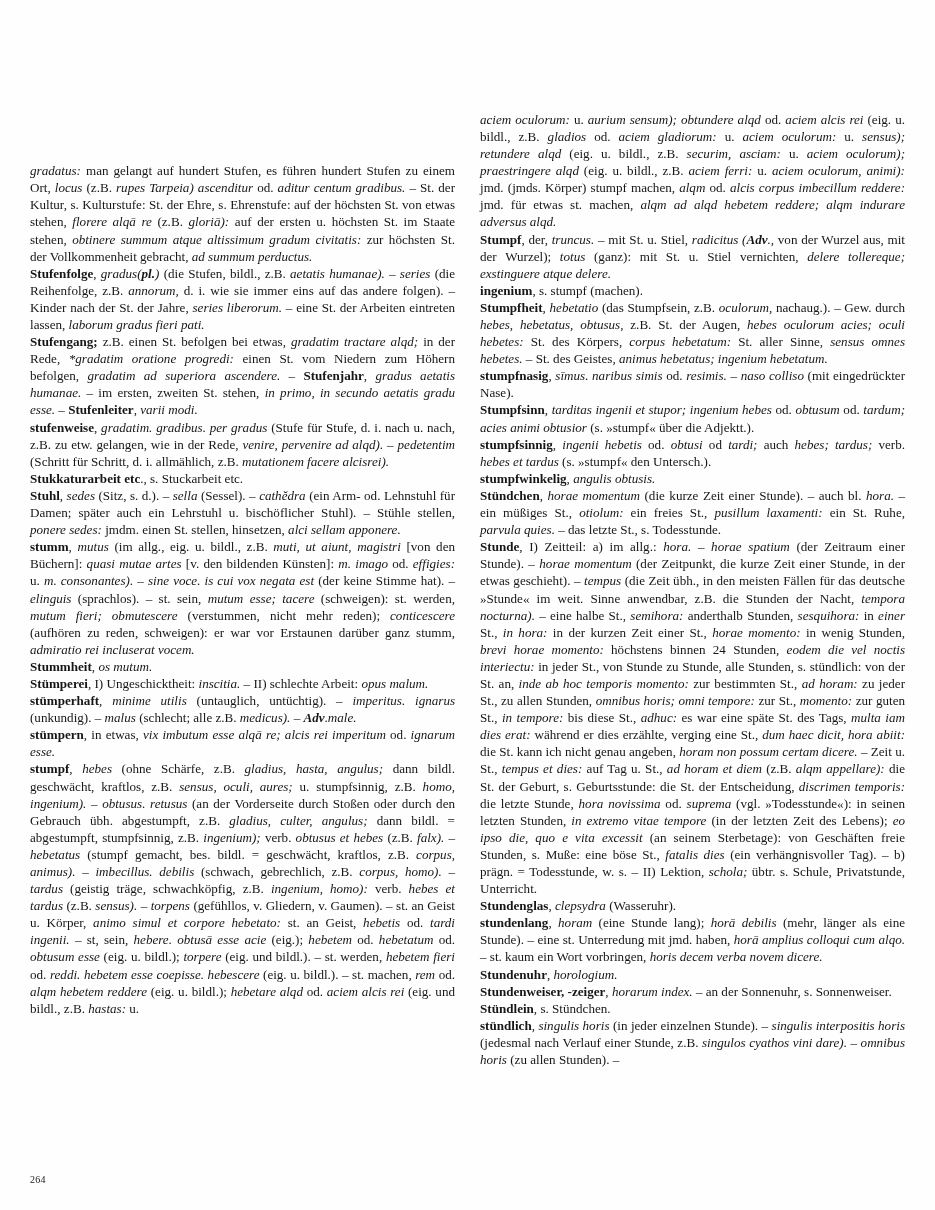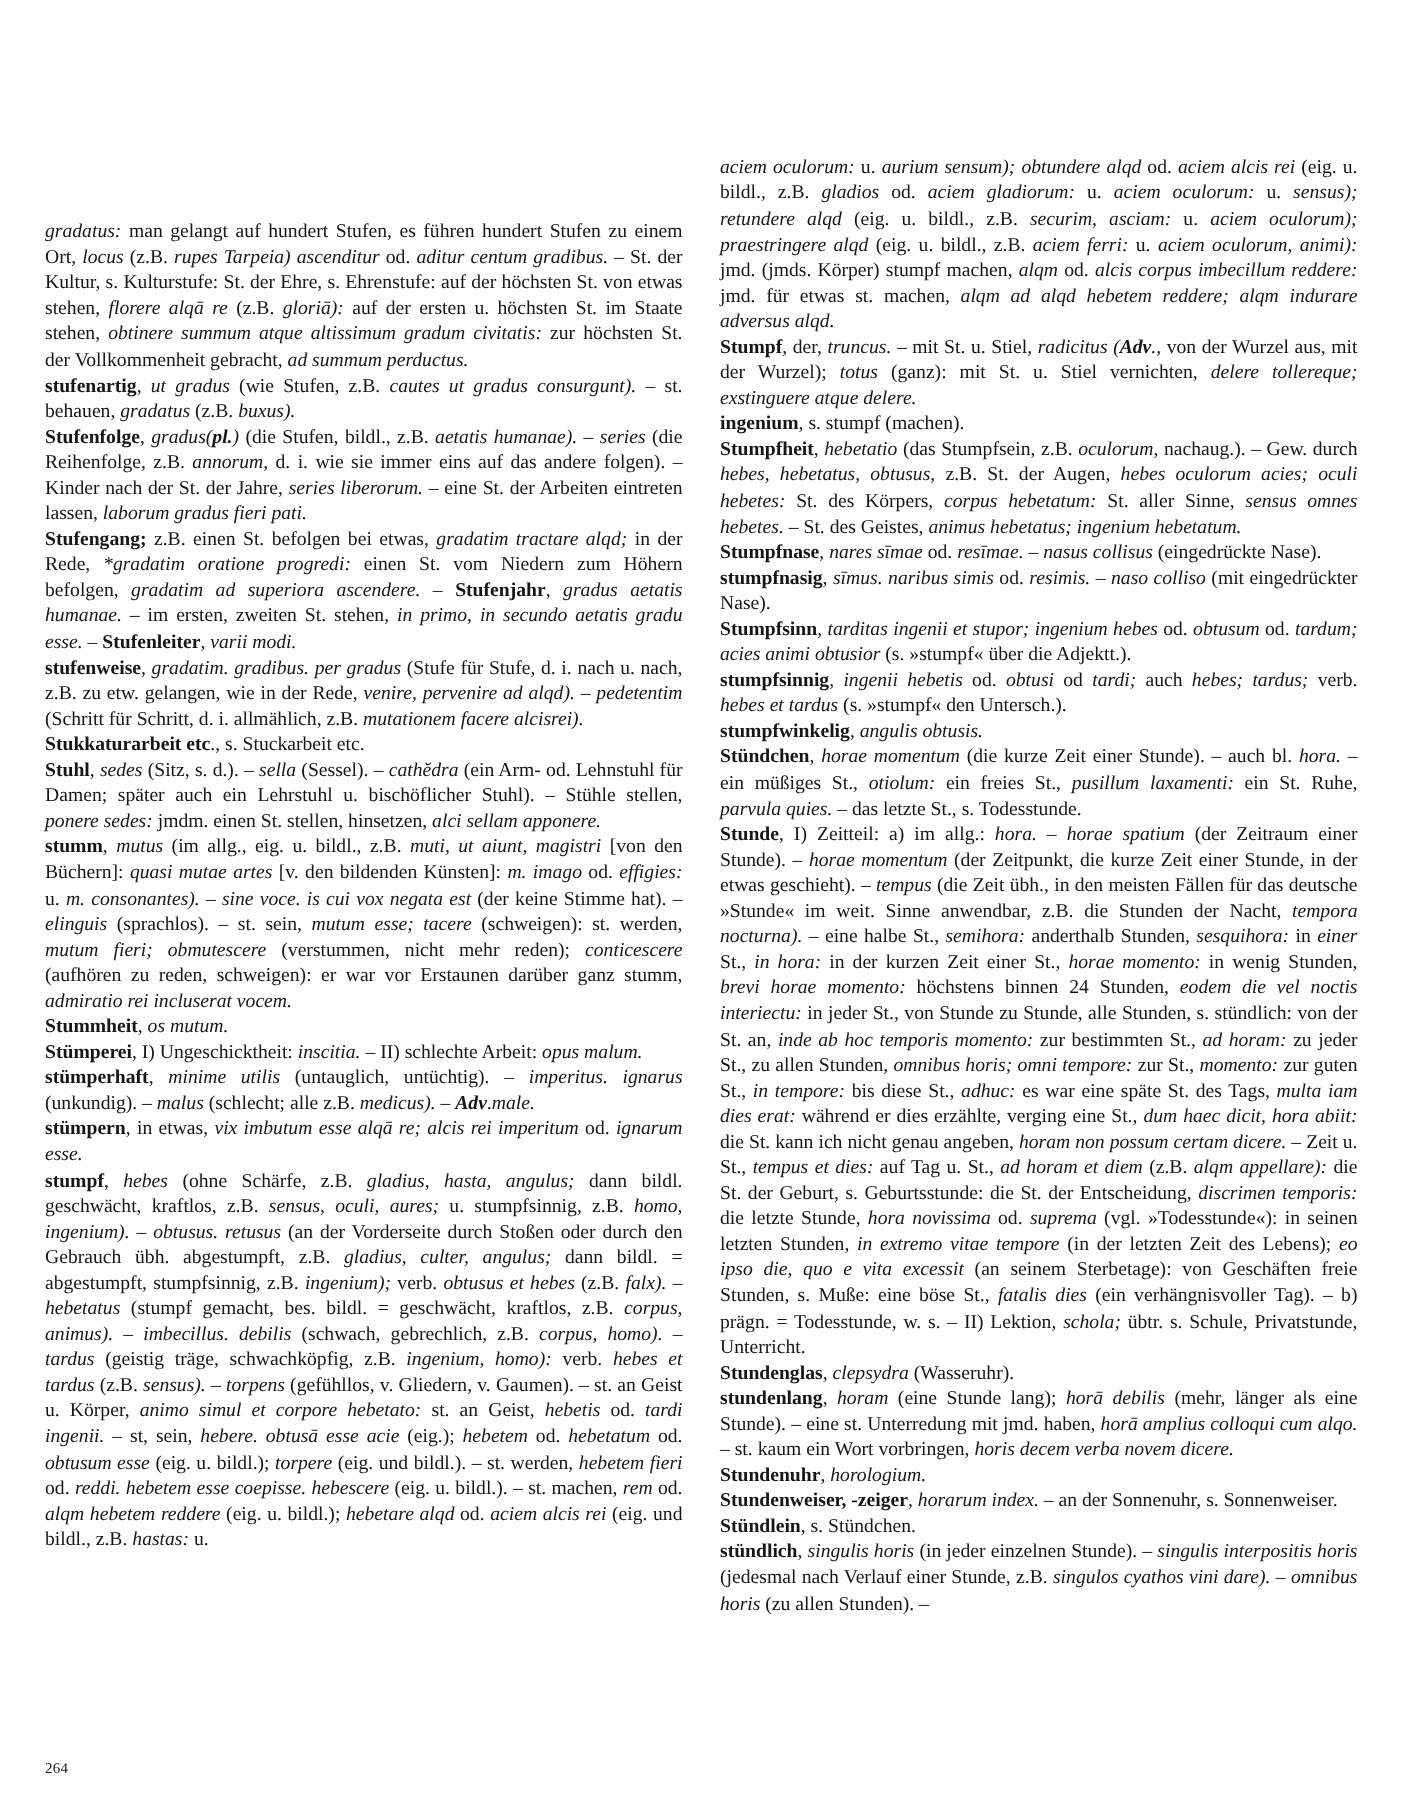--- a/index.html
+++ b/index.html
@@ -55,39 +55,37 @@
     letter-spacing: 0.2px;
   }
 </style>
 </head>
 <body>
 
 <div class="page">
   <div class="columns">
     <div class="col" id="left-col">
         <p class="cont"><i>gradatus:</i> man gelangt auf hundert Stufen, es führen hundert Stufen zu einem Ort, <i>locus</i> (z.B. <i>rupes Tarpeia) ascenditur</i> od. <i>aditur centum gradibus.</i> – St. der Kultur, s. Kulturstufe: St. der Ehre, s. Ehrenstufe: auf der höchsten St. von etwas stehen, <i>florere alqā re</i> (z.B. <i>gloriā):</i> auf der ersten u. höchsten St. im Staate stehen, <i>obtinere summum atque altissimum gradum civitatis:</i> zur höchsten St. der Vollkommenheit gebracht, <i>ad summum perductus.</i></p>
-        <p class="cont"><b>stufenartig</b>, <i>ut gradus</i> (wie Stufen, z.B. <i>cautes ut gradus consurgunt).</i> – st. behauen, <i>gradatus</i> (z.B. <i>buxus).</i></p>
         <p class="cont"><b>Stufenfolge</b>, <i>gradus(<b>pl.</b>)</i> (die Stufen, bildl., z.B. <i>aetatis humanae).</i> – <i>series</i> (die Reihenfolge, z.B. <i>annorum,</i> d. i. wie sie immer eins auf das andere folgen). – Kinder nach der St. der Jahre, <i>series liberorum.</i> – eine St. der Arbeiten eintreten lassen, <i>laborum gradus fieri pati.</i></p>
         <p class="cont"><b>Stufengang;</b> z.B. einen St. befolgen bei etwas, <i>gradatim tractare alqd;</i> in der Rede, <i>*gradatim oratione progredi:</i> einen St. vom Niedern zum Höhern befolgen, <i>gradatim ad superiora ascendere.</i> – <b>Stufenjahr</b>, <i>gradus aetatis humanae.</i> – im ersten, zweiten St. stehen, <i>in primo, in secundo aetatis gradu esse.</i> – <b>Stufenleiter</b>, <i>varii modi.</i></p>
         <p class="cont"><b>stufenweise</b>, <i>gradatim. gradibus. per gradus</i> (Stufe für Stufe, d. i. nach u. nach, z.B. zu etw. gelangen, wie in der Rede, <i>venire, pervenire ad alqd).</i> – <i>pedetentim</i> (Schritt für Schritt, d. i. allmählich, z.B. <i>mutationem facere alcisrei).</i></p>
         <p class="cont"><b>Stukkaturarbeit etc</b>., s. Stuckarbeit etc.</p>
         <p class="cont"><b>Stuhl</b>, <i>sedes</i> (Sitz, s. d.). – <i>sella</i> (Sessel). – <i>cathĕdra</i> (ein Arm- od. Lehnstuhl für Damen; später auch ein Lehrstuhl u. bischöflicher Stuhl). – Stühle stellen, <i>ponere sedes:</i> jmdm. einen St. stellen, hinsetzen, <i>alci sellam apponere.</i></p>
         <p class="cont"><b>stumm</b>, <i>mutus</i> (im allg., eig. u. bildl., z.B. <i>muti, ut aiunt, magistri</i> [von den Büchern]: <i>quasi mutae artes</i> [v. den bildenden Künsten]: <i>m. imago</i> od. <i>effigies:</i> u. <i>m. consonantes).</i> – <i>sine voce. is cui vox negata est</i> (der keine Stimme hat). – <i>elinguis</i> (sprachlos). – st. sein, <i>mutum esse; tacere</i> (schweigen): st. werden, <i>mutum fieri; obmutescere</i> (verstummen, nicht mehr reden); <i>conticescere</i> (aufhören zu reden, schweigen): er war vor Erstaunen darüber ganz stumm, <i>admiratio rei incluserat vocem.</i></p>
         <p class="cont"><b>Stummheit</b>, <i>os mutum.</i></p>
         <p class="cont"><b>Stümperei</b>, I) Ungeschicktheit: <i>inscitia.</i> – II) schlechte Arbeit: <i>opus malum.</i></p>
         <p class="cont"><b>stümperhaft</b>, <i>minime utilis</i> (untauglich, untüchtig). – <i>imperitus. ignarus</i> (unkundig). – <i>malus</i> (schlecht; alle z.B. <i>medicus).</i> – <b><i>Adv</i></b>.<i>male.</i></p>
         <p class="cont"><b>stümpern</b>, in etwas, <i>vix imbutum esse alqā re; alcis rei imperitum</i> od. <i>ignarum esse.</i></p>
         <p class="cont"><b>stumpf</b>, <i>hebes</i> (ohne Schärfe, z.B. <i>gladius, hasta, angulus;</i> dann bildl. geschwächt, kraftlos, z.B. <i>sensus, oculi, aures;</i> u. stumpfsinnig, z.B. <i>homo, ingenium).</i> – <i>obtusus. retusus</i> (an der Vorderseite durch Stoßen oder durch den Gebrauch übh. abgestumpft, z.B. <i>gladius, culter, angulus;</i> dann bildl. = abgestumpft, stumpfsinnig, z.B. <i>ingenium);</i> verb. <i>obtusus et hebes</i> (z.B. <i>falx).</i> – <i>hebetatus</i> (stumpf gemacht, bes. bildl. = geschwächt, kraftlos, z.B. <i>corpus, animus).</i> – <i>imbecillus. debilis</i> (schwach, gebrechlich, z.B. <i>corpus, homo).</i> – <i>tardus</i> (geistig träge, schwachköpfig, z.B. <i>ingenium, homo):</i> verb. <i>hebes et tardus</i> (z.B. <i>sensus).</i> – <i>torpens</i> (gefühllos, v. Gliedern, v. Gaumen). – st. an Geist u. Körper, <i>animo simul et corpore hebetato:</i> st. an Geist, <i>hebetis</i> od. <i>tardi ingenii.</i> – st, sein, <i>hebere. obtusā esse acie</i> (eig.); <i>hebetem</i> od. <i>hebetatum</i> od. <i>obtusum esse</i> (eig. u. bildl.); <i>torpere</i> (eig. und bildl.). – st. werden, <i>hebetem fieri</i> od. <i>reddi. hebetem esse coepisse. hebescere</i> (eig. u. bildl.). – st. machen, <i>rem</i> od. <i>alqm hebetem reddere</i> (eig. u. bildl.); <i>hebetare alqd</i> od. <i>aciem alcis rei</i> (eig. und bildl., z.B. <i>hastas:</i> u.</p>
       </div>
     <div class="col" id="right-col">
         <p class="cont"><i>aciem oculorum:</i> u. <i>aurium sensum); obtundere alqd</i> od. <i>aciem alcis rei</i> (eig. u. bildl., z.B. <i>gladios</i> od. <i>aciem gladiorum:</i> u. <i>aciem oculorum:</i> u. <i>sensus); retundere alqd</i> (eig. u. bildl., z.B. <i>securim, asciam:</i> u. <i>aciem oculorum); praestringere alqd</i> (eig. u. bildl., z.B. <i>aciem ferri:</i> u. <i>aciem oculorum, animi):</i> jmd. (jmds. Körper) stumpf machen, <i>alqm</i> od. <i>alcis corpus imbecillum reddere:</i> jmd. für etwas st. machen, <i>alqm ad alqd hebetem reddere; alqm indurare adversus alqd.</i></p>
         <p class="cont"><b>Stumpf</b>, der, <i>truncus.</i> – mit St. u. Stiel, <i>radicitus (<b>Adv</b>.,</i> von der Wurzel aus, mit der Wurzel); <i>totus</i> (ganz): mit St. u. Stiel vernichten, <i>delere tollereque; exstinguere atque delere.</i></p>
         <p class="cont"><b>ingenium</b>, s. stumpf (machen).</p>
         <p class="cont"><b>Stumpfheit</b>, <i>hebetatio</i> (das Stumpfsein, z.B. <i>oculorum,</i> nachaug.). – Gew. durch <i>hebes, hebetatus, obtusus,</i> z.B. St. der Augen, <i>hebes oculorum acies; oculi hebetes:</i> St. des Körpers, <i>corpus hebetatum:</i> St. aller Sinne, <i>sensus omnes hebetes.</i> – St. des Geistes, <i>animus hebetatus; ingenium hebetatum.</i></p>
-        <p class="cont"><b>Stumpfnase</b>, <i>nares sīmae</i> od. <i>resīmae.</i> – <i>nasus collisus</i> (eingedrückte Nase).</p>
         <p class="cont"><b>stumpfnasig</b>, <i>sīmus. naribus simis</i> od. <i>resimis.</i> – <i>naso colliso</i> (mit eingedrückter Nase).</p>
         <p class="cont"><b>Stumpfsinn</b>, <i>tarditas ingenii et stupor; ingenium hebes</i> od. <i>obtusum</i> od. <i>tardum; acies animi obtusior</i> (s. »stumpf« über die Adjektt.).</p>
         <p class="cont"><b>stumpfsinnig</b>, <i>ingenii hebetis</i> od. <i>obtusi</i> od <i>tardi;</i> auch <i>hebes; tardus;</i> verb. <i>hebes et tardus</i> (s. »stumpf« den Untersch.).</p>
         <p class="cont"><b>stumpfwinkelig</b>, <i>angulis obtusis.</i></p>
         <p class="cont"><b>Stündchen</b>, <i>horae momentum</i> (die kurze Zeit einer Stunde). – auch bl. <i>hora.</i> – ein müßiges St., <i>otiolum:</i> ein freies St., <i>pusillum laxamenti:</i> ein St. Ruhe, <i>parvula quies.</i> – das letzte St., s. Todesstunde.</p>
         <p class="cont"><b>Stunde</b>, I) Zeitteil: a) im allg.: <i>hora.</i> – <i>horae spatium</i> (der Zeitraum einer Stunde). – <i>horae momentum</i> (der Zeitpunkt, die kurze Zeit einer Stunde, in der etwas geschieht). – <i>tempus</i> (die Zeit übh., in den meisten Fällen für das deutsche »Stunde« im weit. Sinne anwendbar, z.B. die Stunden der Nacht, <i>tempora nocturna).</i> – eine halbe St., <i>semihora:</i> anderthalb Stunden, <i>sesquihora:</i> in <i>einer</i> St., <i>in hora:</i> in der kurzen Zeit einer St., <i>horae momento:</i> in wenig Stunden, <i>brevi horae momento:</i> höchstens binnen 24 Stunden, <i>eodem die vel noctis interiectu:</i> in jeder St., von Stunde zu Stunde, alle Stunden, s. stündlich: von der St. an, <i>inde ab hoc temporis momento:</i> zur bestimmten St., <i>ad horam:</i> zu jeder St., zu allen Stunden, <i>omnibus horis; omni tempore:</i> zur St., <i>momento:</i> zur guten St., <i>in tempore:</i> bis diese St., <i>adhuc:</i> es war eine späte St. des Tags, <i>multa iam dies erat:</i> während er dies erzählte, verging eine St., <i>dum haec dicit, hora abiit:</i> die St. kann ich nicht genau angeben, <i>horam non possum certam dicere.</i> – Zeit u. St., <i>tempus et dies:</i> auf Tag u. St., <i>ad horam et diem</i> (z.B. <i>alqm appellare):</i> die St. der Geburt, s. Geburtsstunde: die St. der Entscheidung, <i>discrimen temporis:</i> die letzte Stunde, <i>hora novissima</i> od. <i>suprema</i> (vgl. »Todesstunde«): in seinen letzten Stunden, <i>in extremo vitae tempore</i> (in der letzten Zeit des Lebens); <i>eo ipso die, quo e vita excessit</i> (an seinem Sterbetage): von Geschäften freie Stunden, s. Muße: eine böse St., <i>fatalis dies</i> (ein verhängnisvoller Tag). – b) prägn. = Todesstunde, w. s. – II) Lektion, <i>schola;</i> übtr. s. Schule, Privatstunde, Unterricht.</p>
         <p class="cont"><b>Stundenglas</b>, <i>clepsydra</i> (Wasseruhr).</p>
         <p class="cont"><b>stundenlang</b>, <i>horam</i> (eine Stunde lang); <i>horā debilis</i> (mehr, länger als eine Stunde). – eine st. Unterredung mit jmd. haben, <i>horā amplius colloqui cum alqo.</i> – st. kaum ein Wort vorbringen, <i>horis decem verba novem dicere.</i></p>
         <p class="cont"><b>Stundenuhr</b>, <i>horologium.</i></p>
         <p class="cont"><b>Stundenweiser, -zeiger</b>, <i>horarum index.</i> – an der Sonnenuhr, s. Sonnenweiser.</p>

